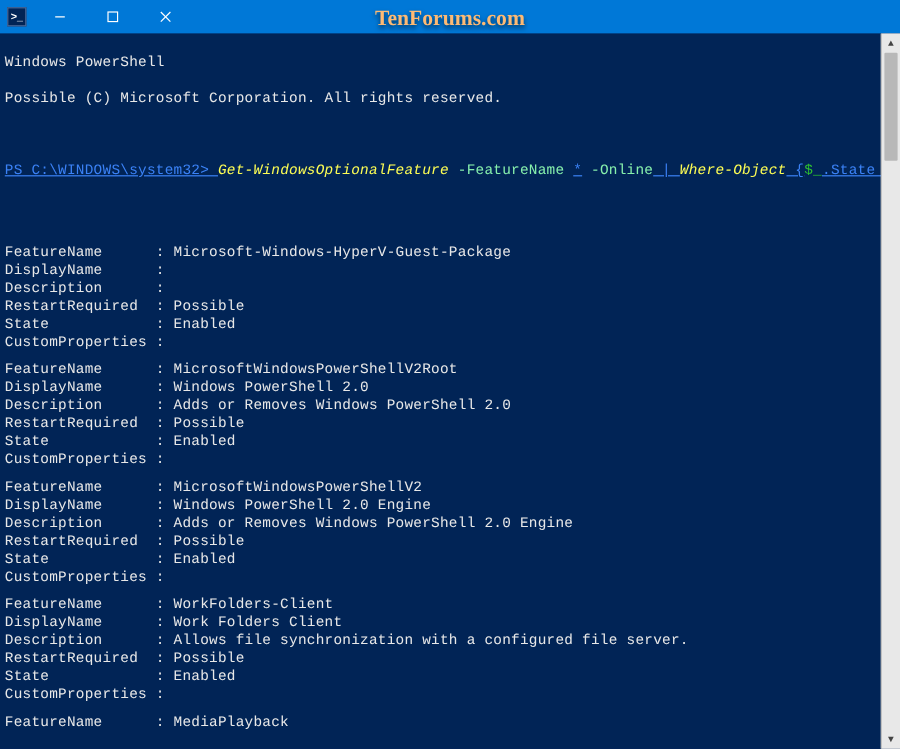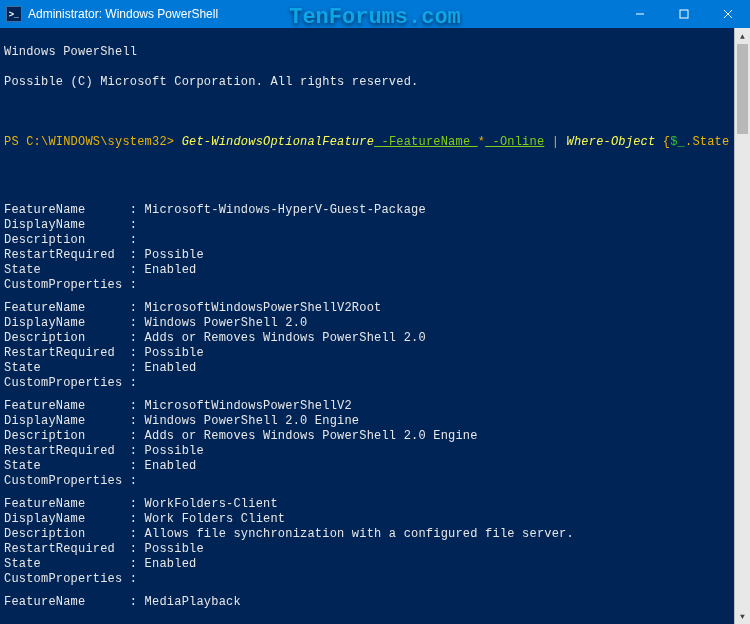--- a/index.html
+++ b/index.html
@@ -87,46 +87,45 @@
   .scroll-thumb {
     position: absolute;
     top: 0;
     left: 2px;
     right: 2px;
     height: 90px;
     background: #b8b8b8;
     border-radius: 1px;
     cursor: pointer;
   }
-  .c-white { color: #eab308; }
+  .c-white { color: #3b82f6; text-decoration: underline; }
   .c-yellow { color: #fdfd54; font-style: italic; }
-  .c-gray { color: #84cc16; text-decoration: underline; }
+  .c-gray { color: #86efac; }
   .c-green { color: #2fc22f; }
   .feature-block { margin-top: 8px; font-family: Liberation Mono, monospace; }
   .watermark {
     position: absolute;
     top: 5px;
     left: 50%;
     transform: translateX(-50%);
-    color: #0ea5e9;
-    font-family: Liberation Mono, monospace;
-    font-size: 22px;
+    color: #fdba74;
+    font-family: Liberation Serif, serif;
+    font-size: 18px;
     font-weight: bold;
     text-shadow: 0 2px 4px rgba(0,0,0,0.6);
     z-index: 5;
     pointer-events: none;
   }
   .row { display: block; }
 </style>
 </head>
 <body>
 
 <div class="titlebar">
   <span class="ps-icon">&gt;_</span>
-  <span class="title-text">Administrator: Windows PowerShell</span>
   <div class="win-controls">
     <div class="win-btn">
       <svg width="10" height="10">
           <line x1="1" y1="5" x2="9" y2="5"></line>
         </svg>
     </div>
     <div class="win-btn">
       <svg width="10" height="10">
           <rect x="1" y="1" width="8" height="8"></rect>
         </svg>

